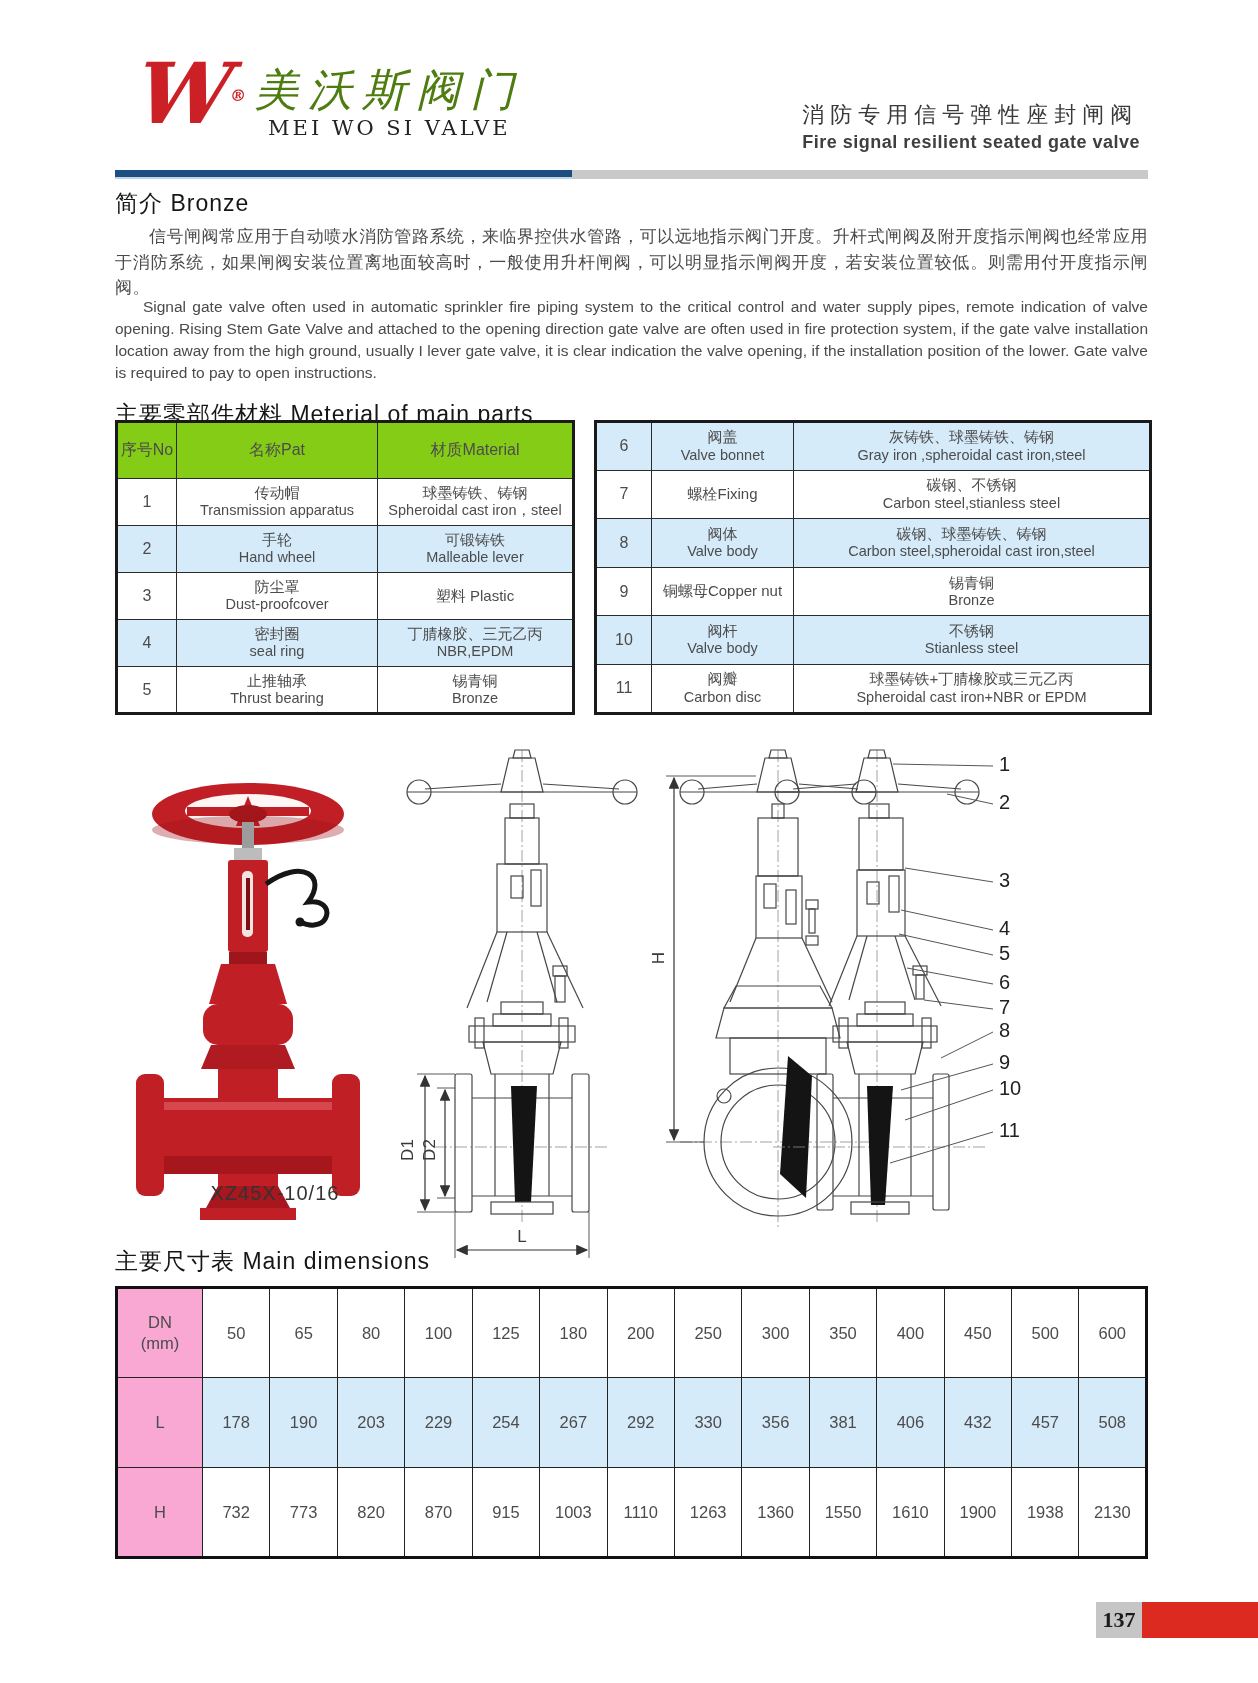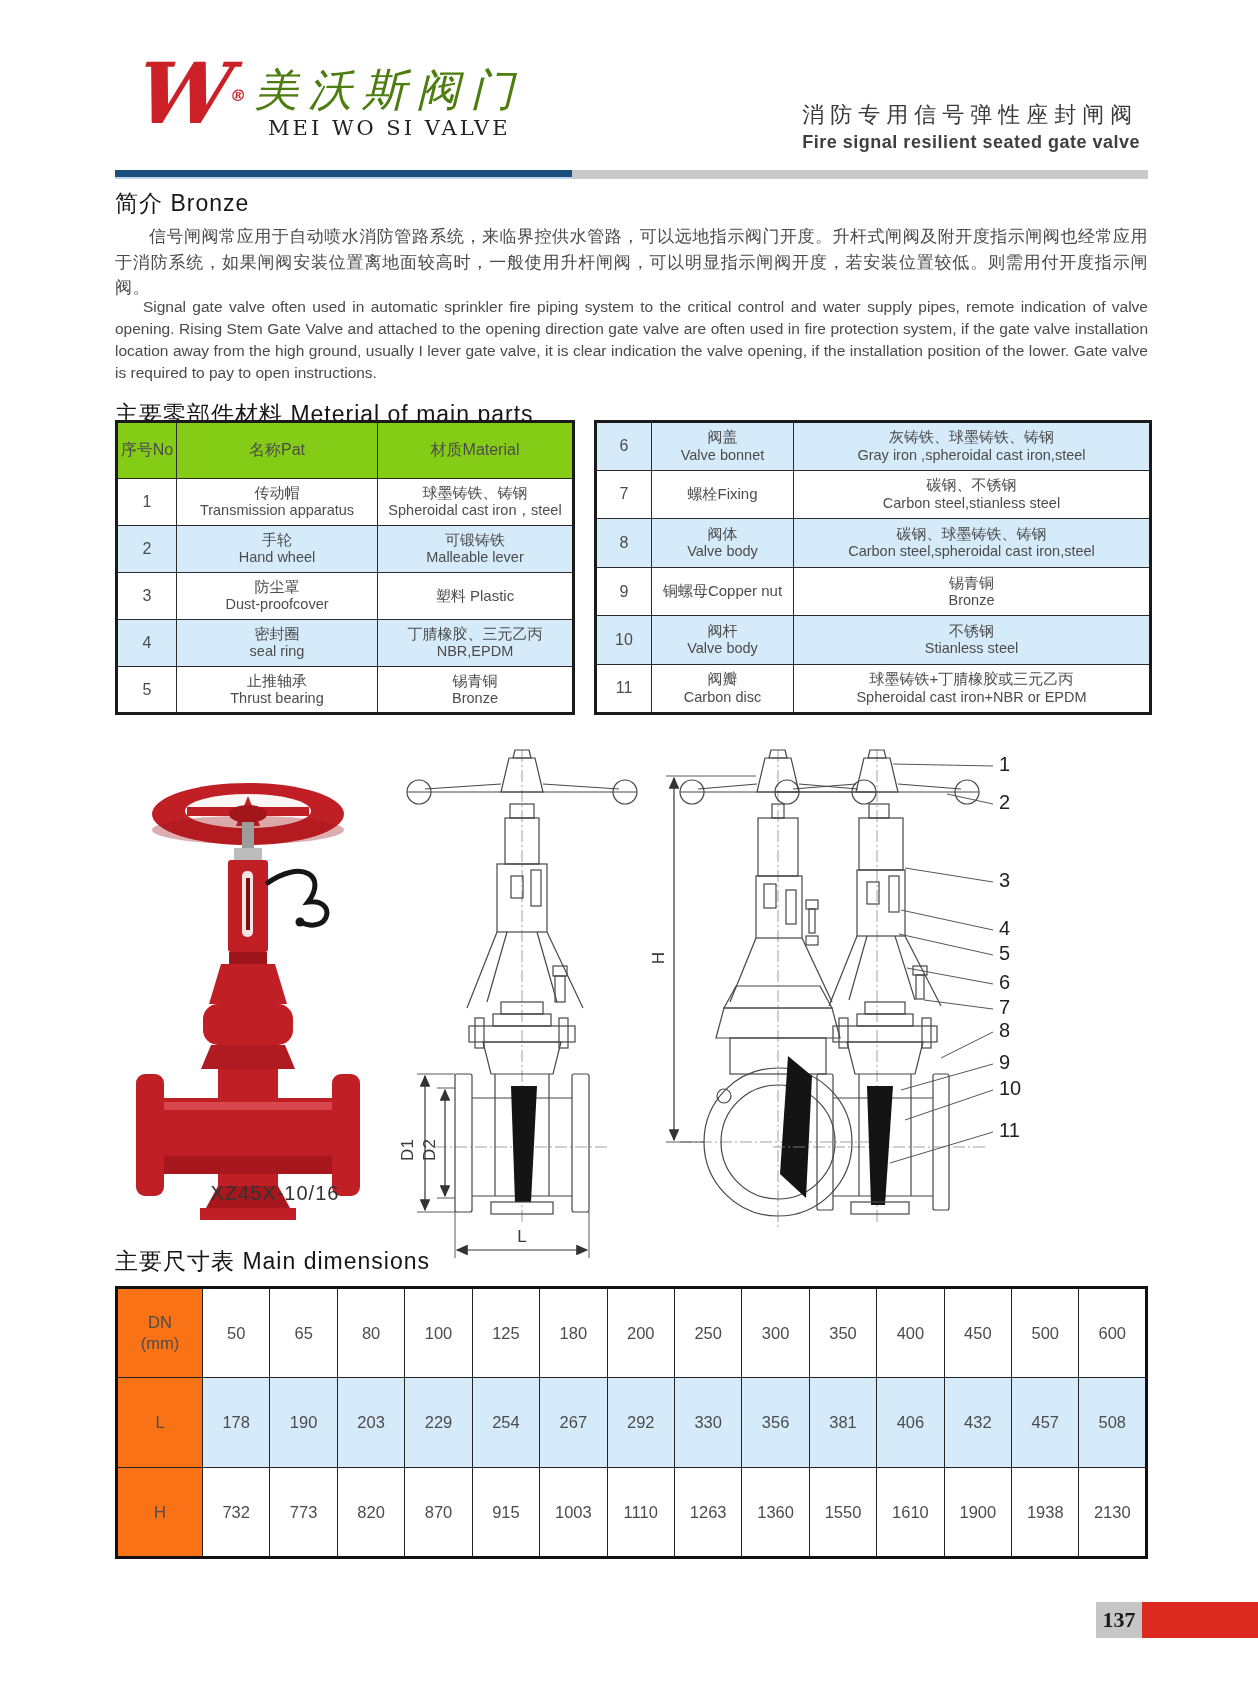--- a/index.html
+++ b/index.html
@@ -44,21 +44,21 @@
   #drawings{position:absolute;left:115px;top:738px;width:1033px;height:552px}
   #drawings svg{position:absolute;left:0;top:0}
   .model-label{position:absolute;left:40px;top:444px;width:240px;text-align:center;font-size:20px;color:#333;letter-spacing:1px}
   .callout{position:absolute;left:884px;width:40px;text-align:left;font-size:20px;color:#222}
 
   
   #dims-heading{top:1246px}
   #dims-table{position:absolute;left:115px;top:1286px;width:1033px;border-collapse:collapse;table-layout:fixed;border:3px solid #111}
   #dims-table td{border:1.5px solid #222;text-align:center;vertical-align:middle;font-size:16.5px;color:#4c4c4c}
   #dims-table tr{height:90px}
-  #dims-table td.row-label{background:#f97316}
+  #dims-table td.row-label{background:#f9a8d4}
   #dims-table td.shaded{background:#d6ebfa}
   #dims-table td div{line-height:1.25}
 
   
   .page-num-box{position:absolute;left:1096px;top:1602px;width:46px;height:36px;background:#c6c6c6;display:flex;align-items:center;justify-content:center;font-family:"Liberation Serif",serif;font-weight:bold;font-size:22px;color:#1a1a1a}
   .footer-red-bar{position:absolute;left:1142px;top:1602px;width:116px;height:36px;background:#dd2a20}
 </style>
 </head>
 <body>
 

